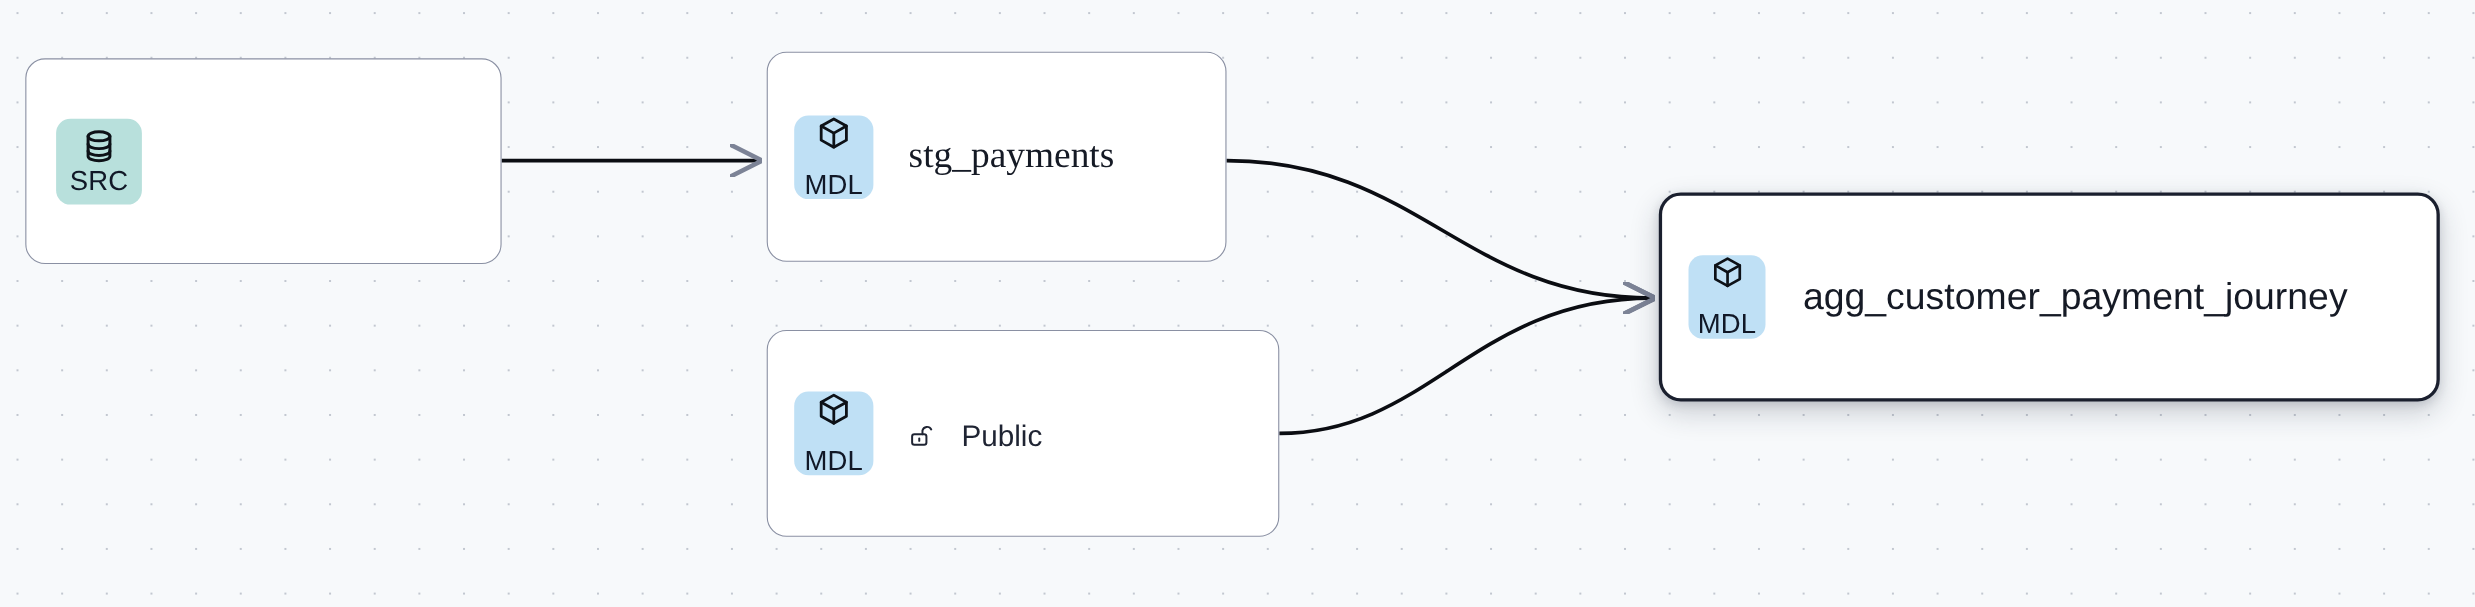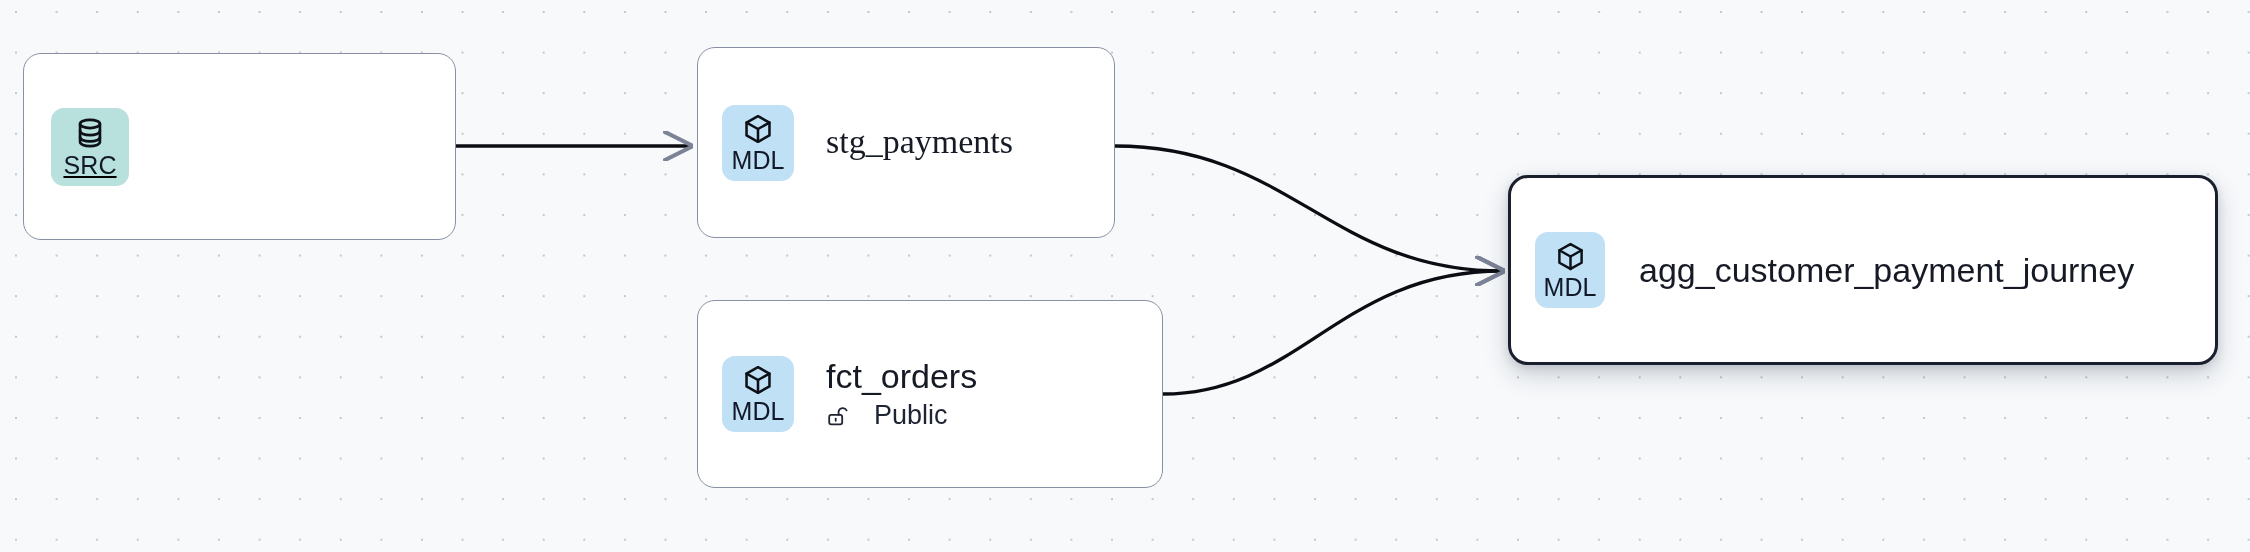--- a/index.html
+++ b/index.html
@@ -35,21 +35,21 @@
   }
 
   .badge{
     flex:0 0 auto;
     display:flex;flex-direction:column;
     align-items:center;justify-content:center;
     border-radius:13px;
     box-sizing:border-box;
   }
   .badge.src{background:#b8e0dc;}
-  .badge.mdl{background:#bfe0f5;}
+  .badge.mdl{background:#bfe0f5;justify-content:space-between;}
   .badge svg{display:block;}
   .badge-text{
     font-size:25px;line-height:1;
     color:#111827;
     letter-spacing:.1px;
     margin-top:3px;
   }
 
   .node-body{display:flex;flex-direction:column;justify-content:center;}
   .node-title{
@@ -61,21 +61,21 @@
   .node-sub{
     display:flex;align-items:center;gap:24px;
     font-size:27px;line-height:1.15;
     color:#1f2433;
     white-space:nowrap;
     margin-top:5px;
   }
   .node-sub svg{display:block;flex:0 0 auto;}
 
   
-  #node-stripe-payment{left:23px;top:53px;width:433px;height:187px;padding-left:27px;text-decoration:underline;}
+  #node-stripe-payment{left:23px;top:53px;width:433px;height:187px;padding-left:27px;}
   #node-stripe-payment .badge{width:78px;height:78px;}
   #node-stripe-payment .node-title{margin-left:34px;}
   
   #node-stg-payments{left:697px;top:47px;width:418px;height:191px;padding-left:24px;}
   #node-stg-payments .badge{width:72px;height:76px;}
   #node-stg-payments .node-title{margin-left:32px;font-family:Liberation Serif, serif;}
   
   #node-fct-orders{left:697px;top:300px;width:466px;height:188px;padding-left:24px;}
   #node-fct-orders .badge{width:72px;height:76px;}
   #node-fct-orders .node-body{margin-left:32px;}
@@ -136,21 +136,20 @@
       <span>
         <svg width="32" height="32" viewBox="0 0 24 24" fill="none" stroke="#0d1117" stroke-width="1.9" stroke-linecap="round" stroke-linejoin="round">
           <path d="M12 2.4 L20.6 7.2 L20.6 16.8 L12 21.6 L3.4 16.8 L3.4 7.2 Z"></path>
           <path d="M3.4 7.2 L12 12 L20.6 7.2"></path>
           <path d="M12 12 L12 21.6"></path>
         </svg>
       </span>
       <span class="badge-text">MDL</span>
     </div>
     <div class="node-body">
-      <div class="node-title">fct_orders</div>
       <div class="node-sub">
         <span>
           <svg width="24" height="24" viewBox="0 0 24 24" fill="none" stroke="#1f2433" stroke-width="1.8" stroke-linecap="round" stroke-linejoin="round">
             <rect x="3.2" y="10.8" width="13" height="9.6" rx="2.1"></rect>
             <path d="M16.2 10.8 V7.4 a4.3 4.3 0 0 1 8.0 -1.0" transform="translate(-3.6,0)"></path>
             <path d="M9.7 14.6 v2.2"></path>
           </svg>
         </span>
         <span>Public</span>
       </div>

